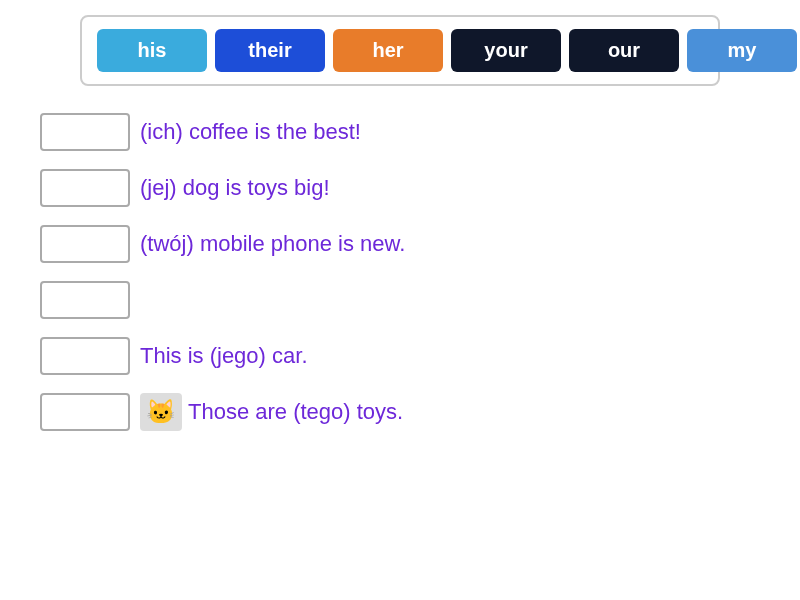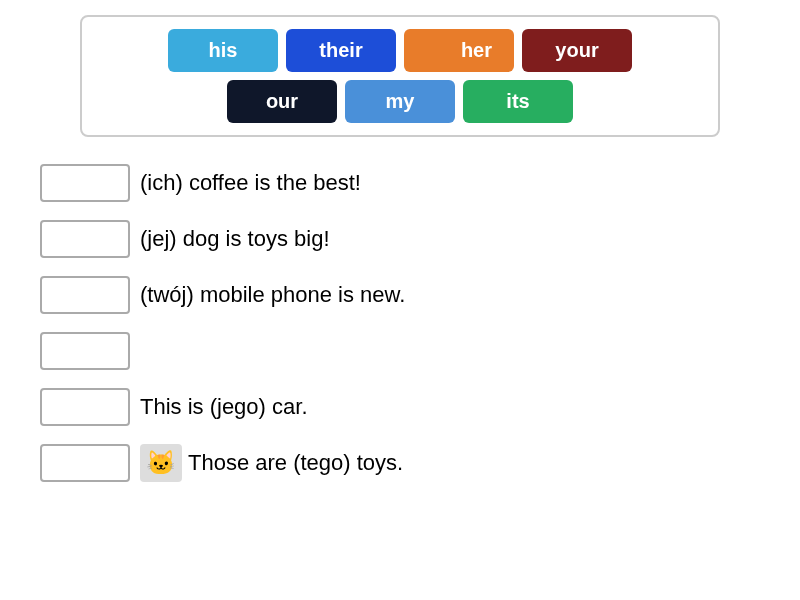--- a/index.html
+++ b/index.html
@@ -11,21 +11,21 @@
       overflow: hidden;
       padding: 15px 20px;
     }
 
     
     .word-bank {
       border: 2px solid #ccc;
       border-radius: 8px;
       padding: 12px 15px;
       display: flex;
-      flex-direction: column;
+      flex-direction: row;
       gap: 8px;
       width: 640px;
       margin: 0 auto 20px auto;
     }
     .word-bank-row {
       display: flex;
       gap: 8px;
       justify-content: center;
     }
     .word-btn {
@@ -34,22 +34,22 @@
       border-radius: 6px;
       color: #fff;
       font-size: 20px;
       font-weight: bold;
       cursor: pointer;
       min-width: 110px;
       text-align: center;
     }
     .btn-blue   { background: #3aabdd; }
     .btn-red    { background: #1d4ed8; }
-    .btn-orange { background: #e87c2a; text-align: right; }
-    .btn-teal   { background: #7f1d1d; }
+    .btn-orange { background: #e87c2a; }
+    .btn-teal   { background: #0f172a; }
     .btn-purple { background: #0f172a; }
     .btn-blue2  { background: #4a90d9; }
     .btn-green  { background: #27ae60; }
 
     
     .exercise-list {
       display: flex;
       flex-direction: column;
       gap: 4px;
       margin-left: 20px;
@@ -63,21 +63,21 @@
     .answer-box {
       width: 90px;
       height: 38px;
       border: 2px solid #aaa;
       border-radius: 4px;
       flex-shrink: 0;
       background: #fff;
     }
     .sentence-text {
       font-size: 22px;
-      color: #000000;
+      color: #6d28d9;
       display: flex;
       align-items: center;
       gap: 6px;
     }
     .cat-img {
       width: 42px;
       height: 38px;
       background: #ddd;
       border-radius: 4px;
       display: inline-flex;

